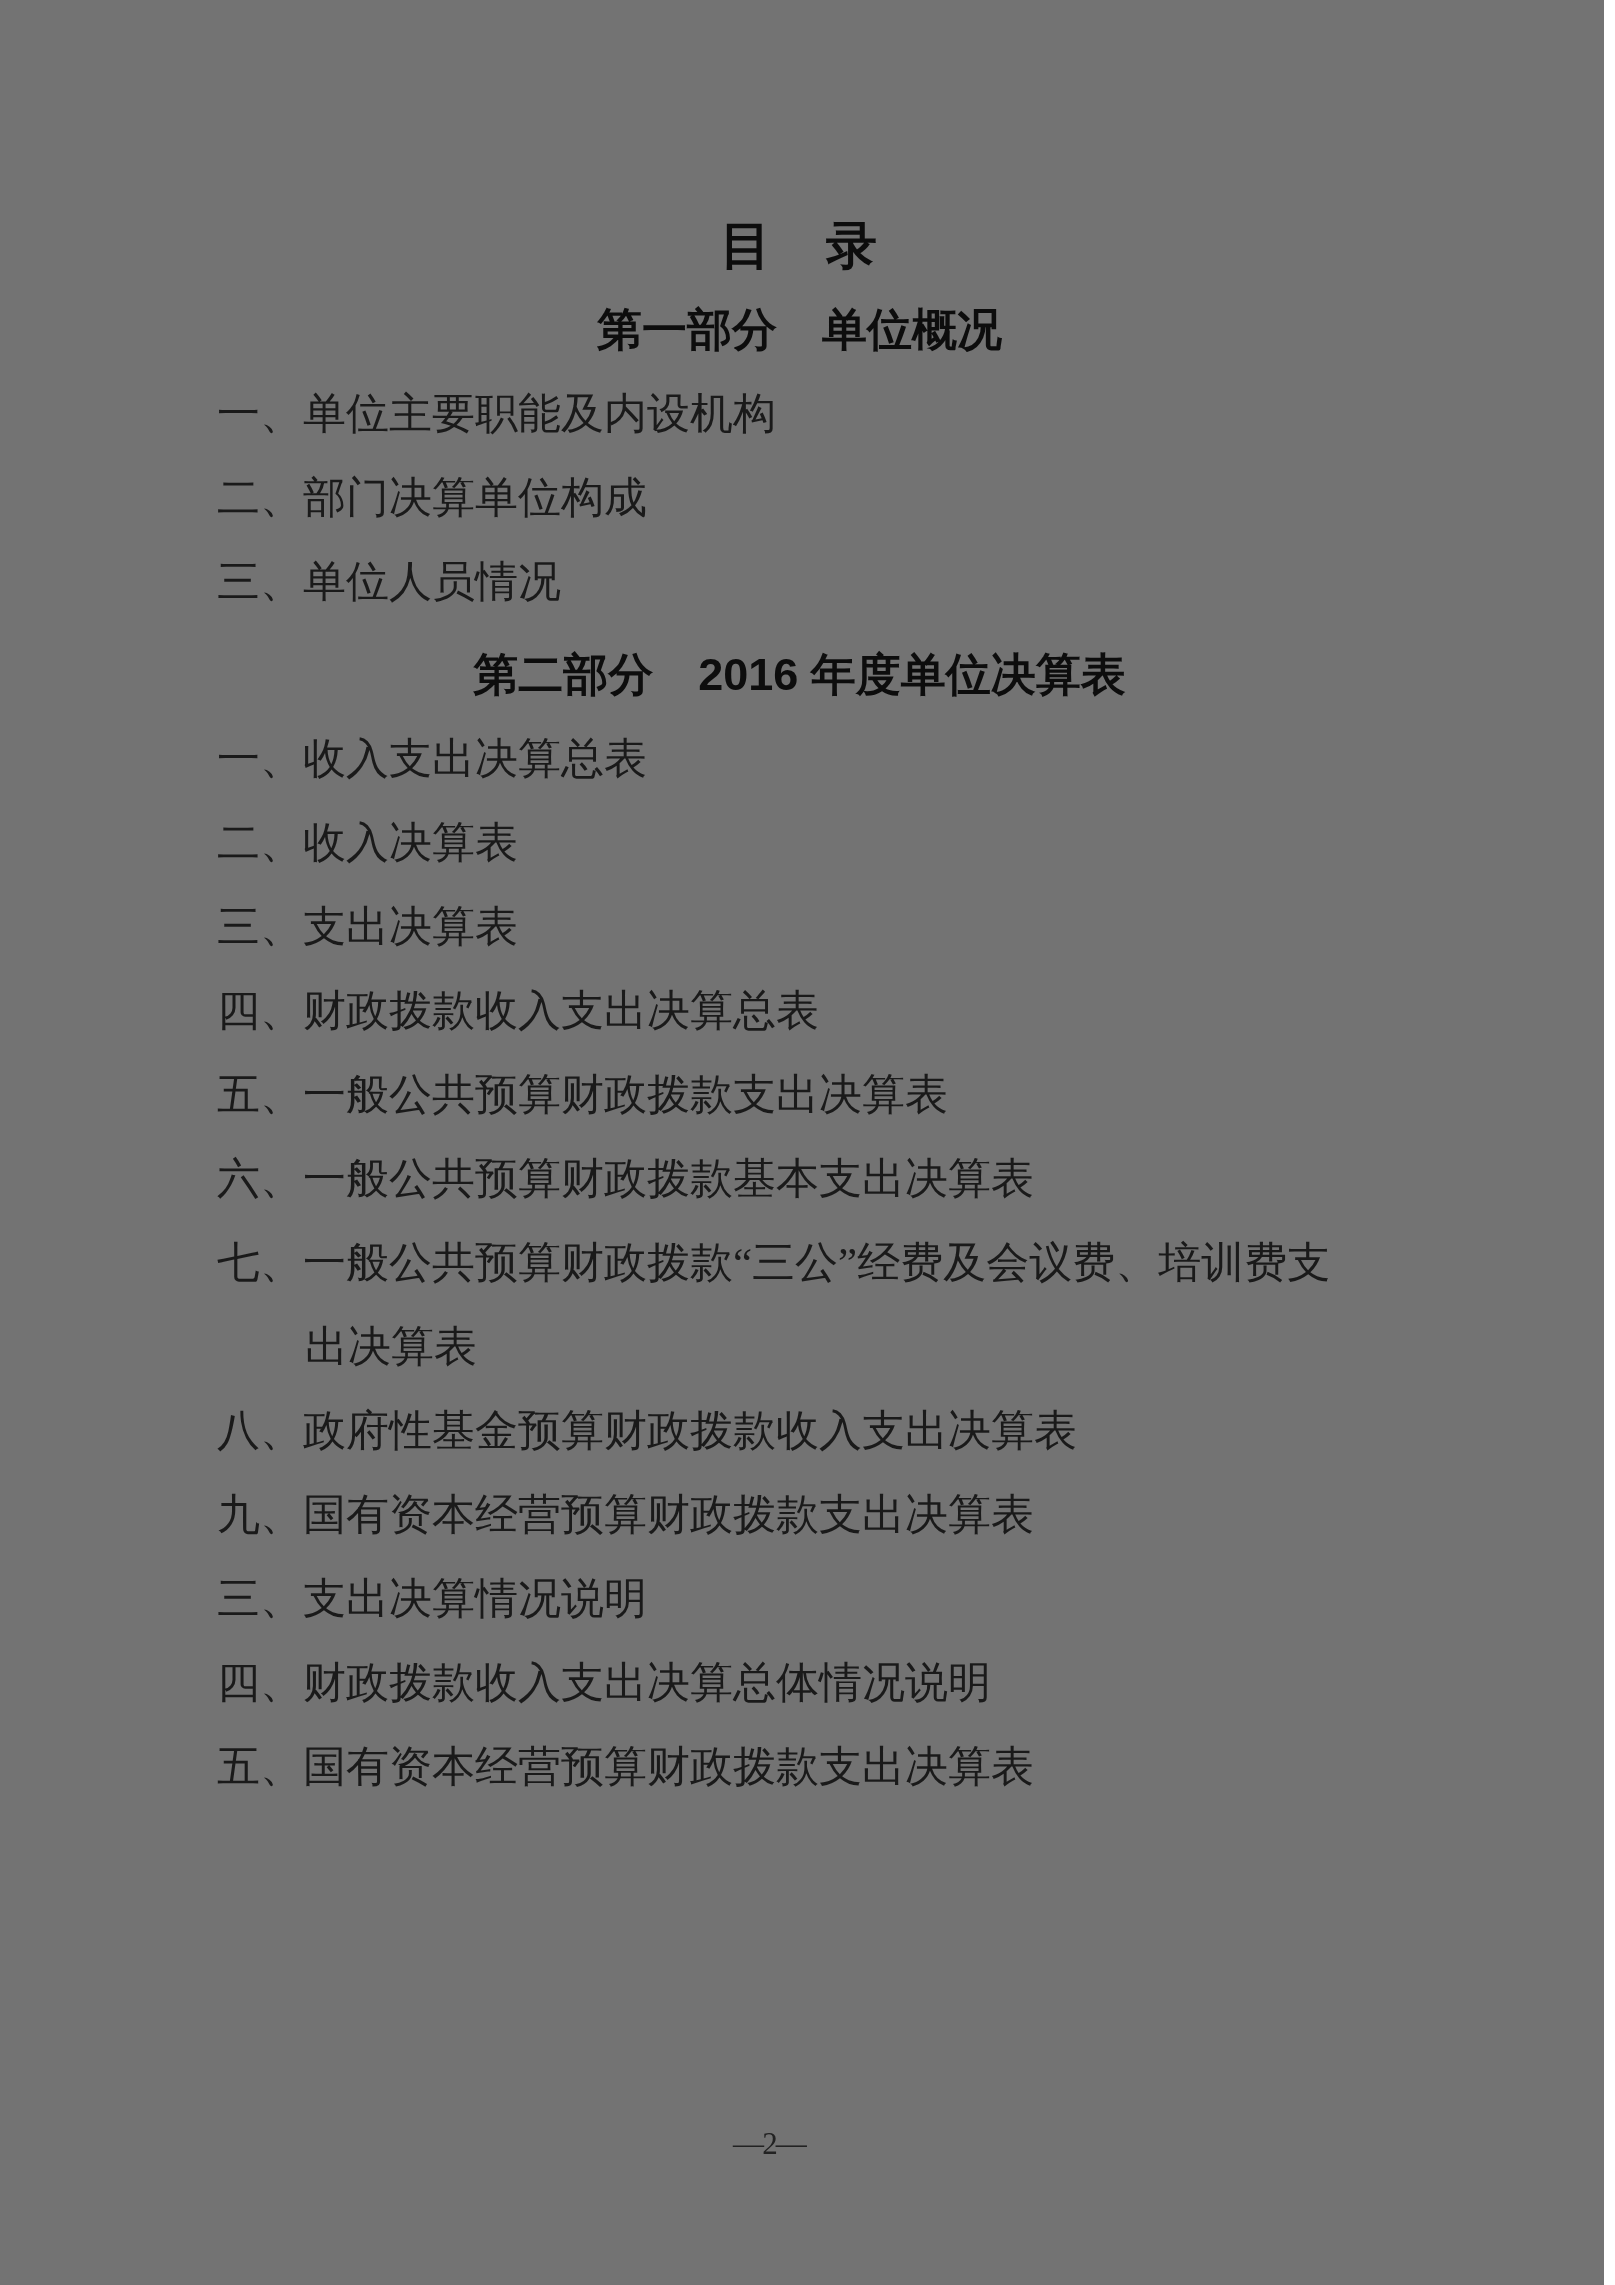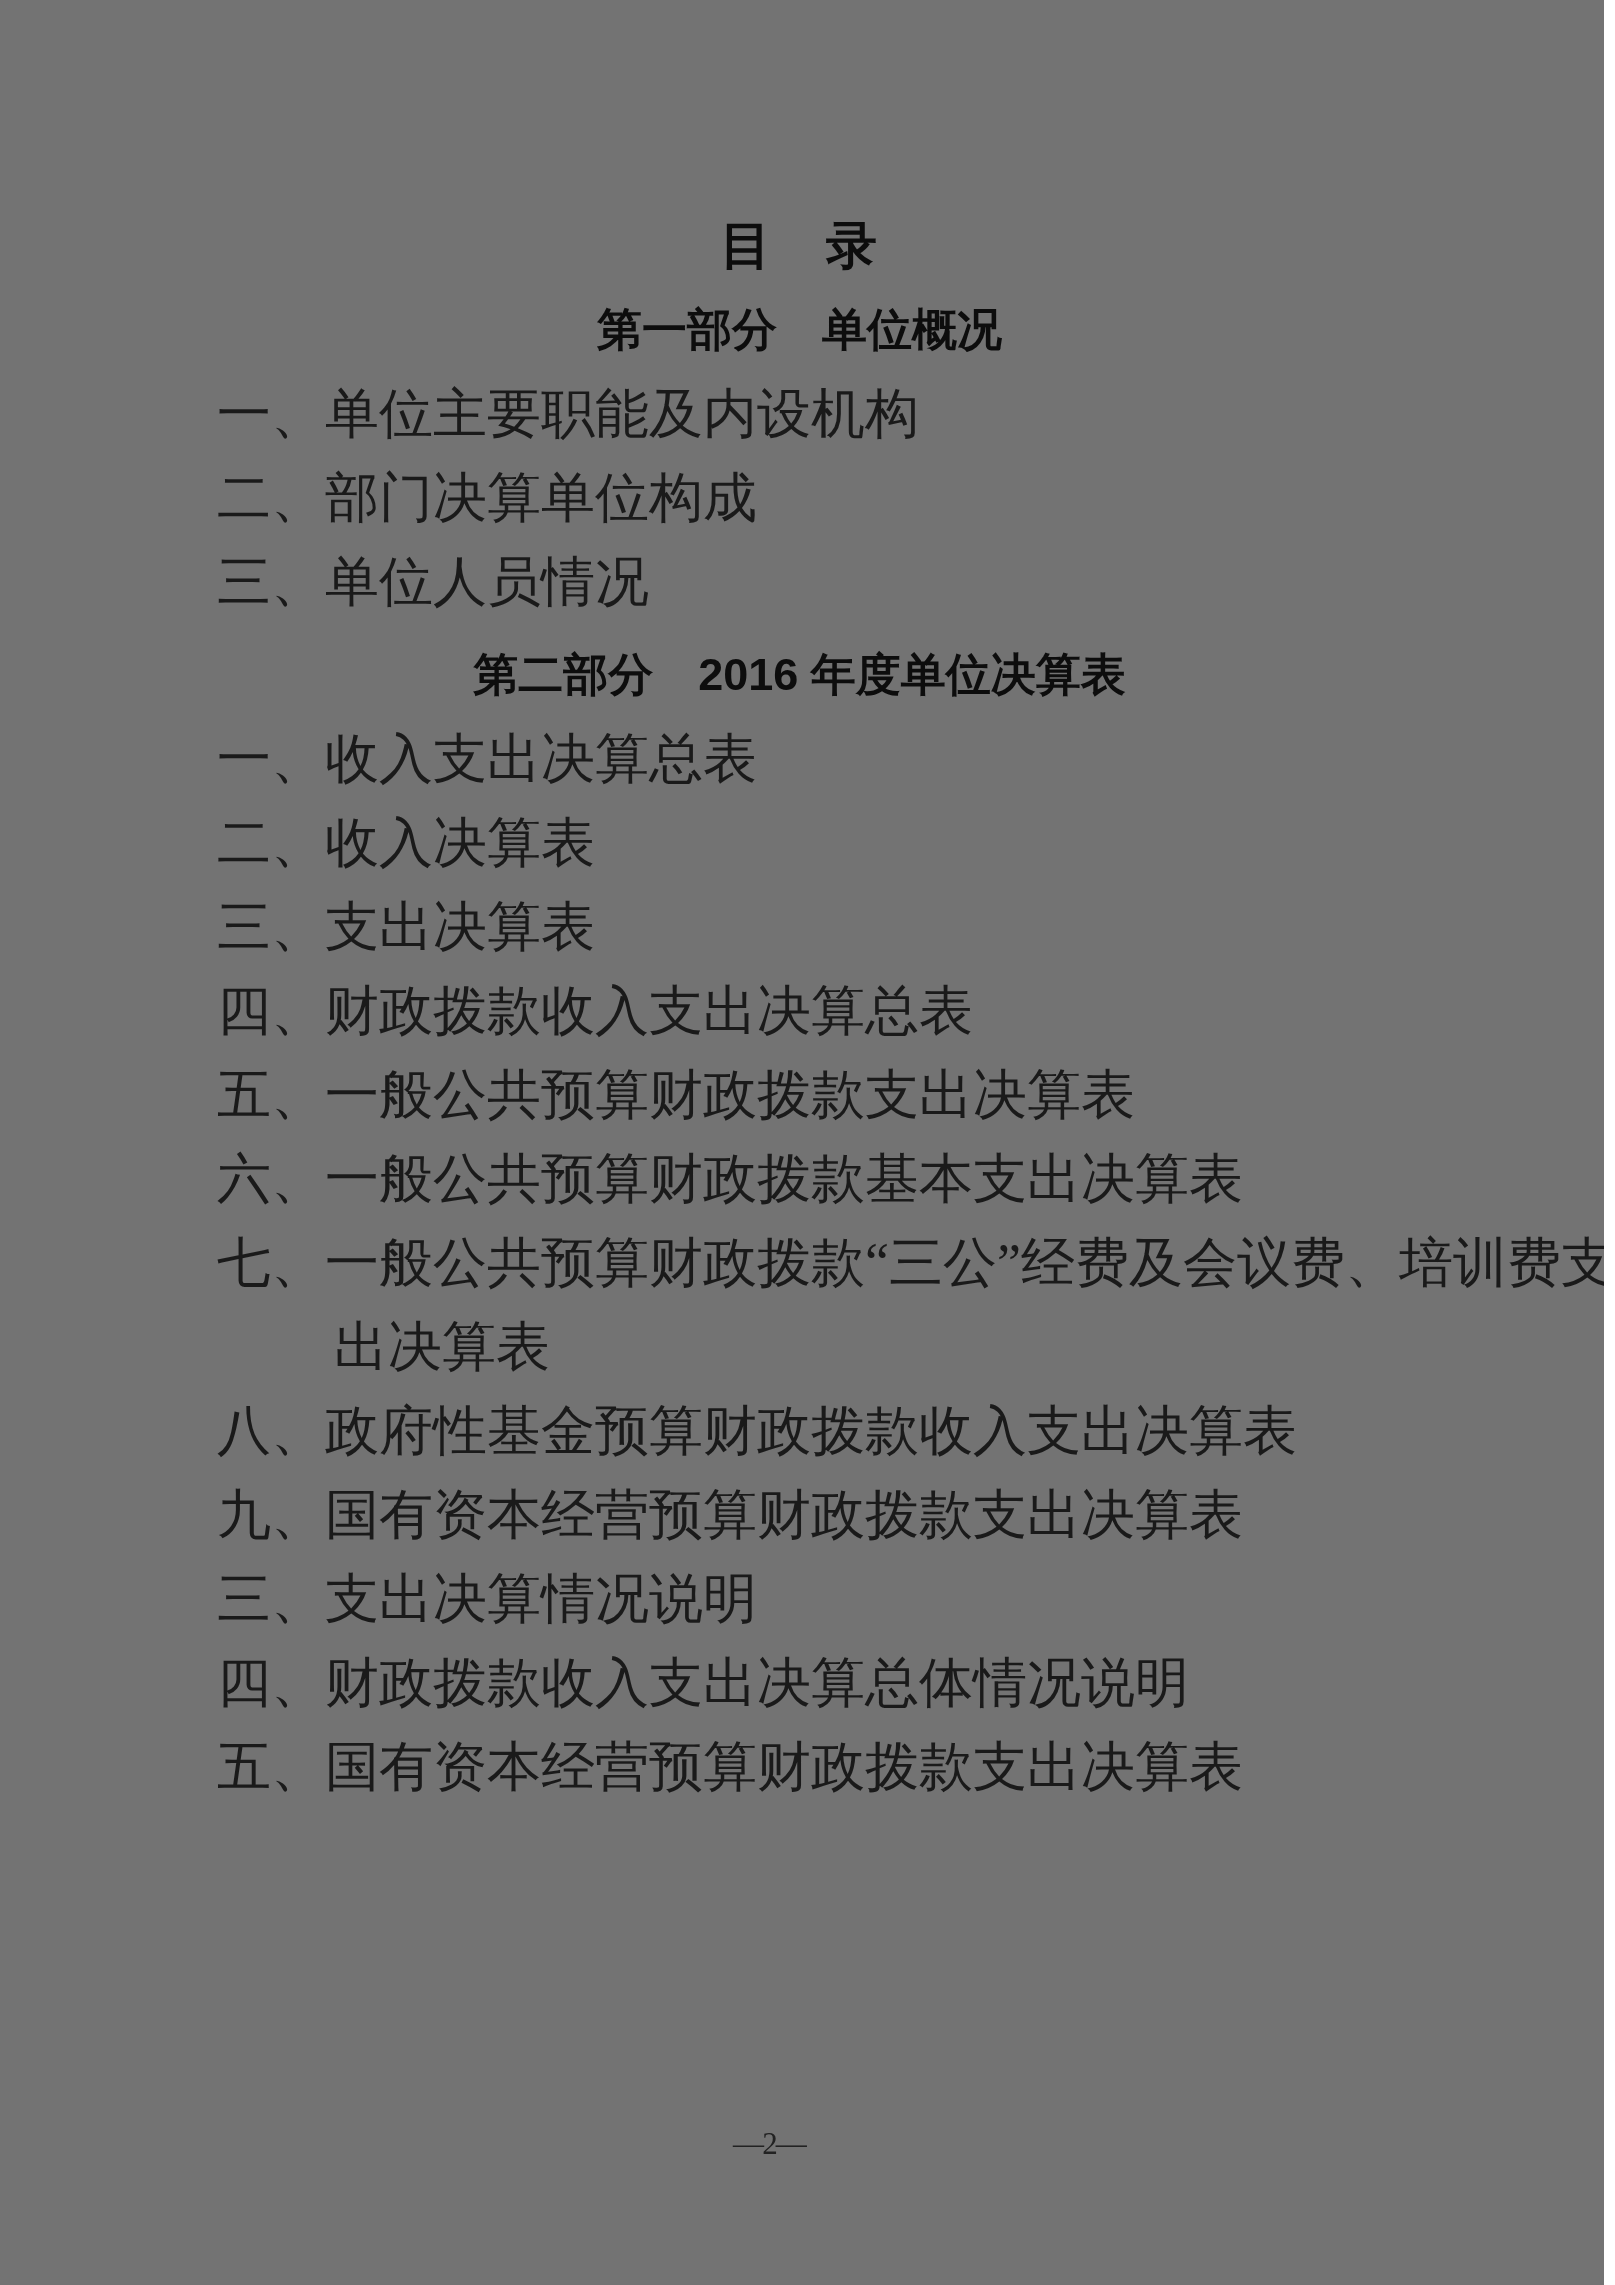--- a/index.html
+++ b/index.html
@@ -41,28 +41,27 @@
     font-family: "Liberation Sans", "DejaVu Sans", sans-serif;
     font-weight: 700;
     font-size: 45px;
     color: #0d0d0d;
   }
   .gap-before {
     margin-top: 9px;
   }
   .item {
     padding-left: 217px;
-    font-size: 54px;
+    font-size: 43px;
     font-weight: 400;
     letter-spacing: 0px;
     font-family: Liberation Serif, serif;
   }
   .continuation {
     padding-left: 305px;
-    margin-left: 29px;
   }
   .page-number {
     position: absolute;
     top: 2117px;
     left: 0;
     width: 1538px; 
     height: 54px;
     display: flex;
     align-items: center;
     justify-content: center;

